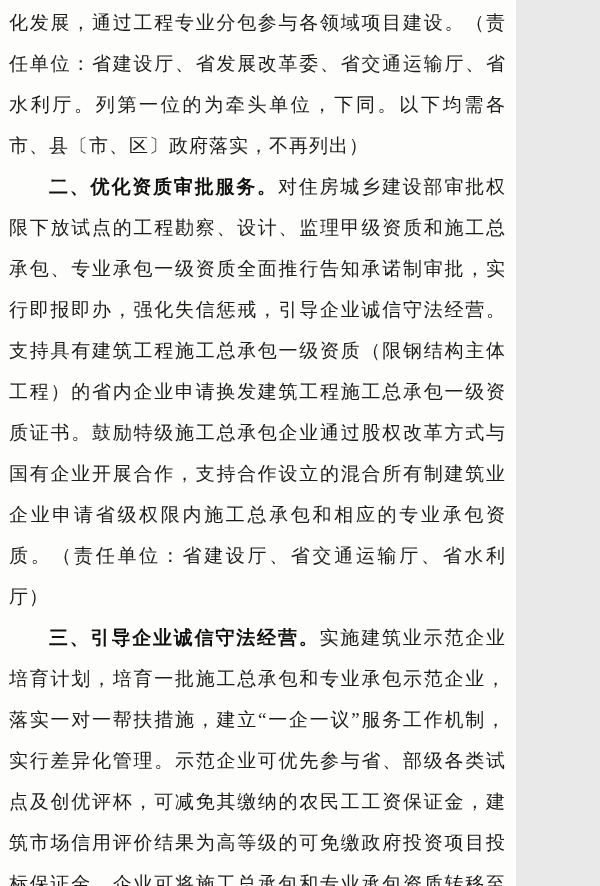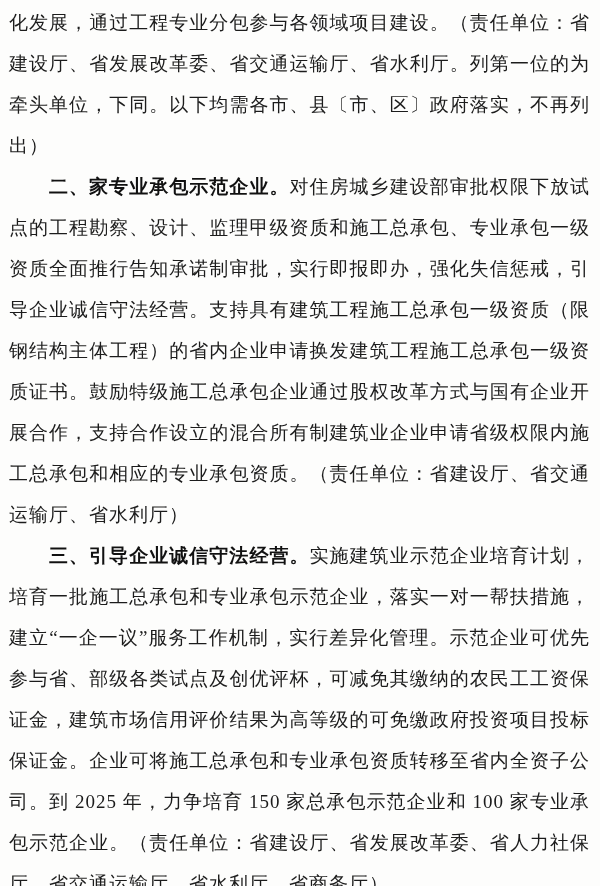--- a/index.html
+++ b/index.html
@@ -3,21 +3,21 @@
 <meta charset="utf-8">
 <style>
   html, body {
     margin: 0;
     padding: 0;
     background: #e9e9e9;
   }
   .page {
     position: relative;
     box-sizing: border-box;
-    width: 600px;
+    width: 516px;
     height: 886px;
     margin: 0;
     background: #fdfdfc;
     overflow: hidden;
     padding: 2px 10px 0 9px;
     font-family: "Liberation Serif", "DejaVu Serif", serif;
     font-size: 19px;
     line-height: 41px;
     color: #1c1c1c;
   }
@@ -38,17 +38,17 @@
     letter-spacing: 1px;
   }
 </style>
 </head>
 <body>
 
 <div class="page">
 
   <p class="para"><span>化发展，通过工程专业分包参与各领域项目建设。（责任单位：省建设厅、省发展改革委、省交通运输厅、省水利厅。列第一位的为牵头单位，下同。以下均需各市、县〔市、区〕政府落实，不再列出）</span></p>
 
-  <p class="para indent"><span class="section-heading">二、家专业承包示范企业。</span><span>对住房城乡建设部审批权限下放试点的工程勘察、设计、监理甲级资质和施工总承包、专业承包一级资质全面推行告知承诺制审批，实行即报即办，强化失信惩戒，引导企业诚信守法经营。支持具有建筑工程施工总承包一级资质（限钢结构主体工程）的省内企业申请换发建筑工程施工总承包一级资质证书。鼓励特级施工总承包企业通过股权改革方式与国有企业开展合作，支持合作设立的混合所有制建筑业企业申请省级权限内施工总承包和相应的专业承包资质。（责任单位：省建设厅、省交通运输厅、省水利厅）</span></p>
+  <p class="para indent"><span class="section-heading">二、优化资质审批服务。</span><span>对住房城乡建设部审批权限下放试点的工程勘察、设计、监理甲级资质和施工总承包、专业承包一级资质全面推行告知承诺制审批，实行即报即办，强化失信惩戒，引导企业诚信守法经营。支持具有建筑工程施工总承包一级资质（限钢结构主体工程）的省内企业申请换发建筑工程施工总承包一级资质证书。鼓励特级施工总承包企业通过股权改革方式与国有企业开展合作，支持合作设立的混合所有制建筑业企业申请省级权限内施工总承包和相应的专业承包资质。（责任单位：省建设厅、省交通运输厅、省水利厅）</span></p>
 
   <p class="para indent"><span class="section-heading">三、引导企业诚信守法经营。</span><span>实施建筑业示范企业培育计划，培育一批施工总承包和专业承包示范企业，落实一对一帮扶措施，建立“一企一议”服务工作机制，实行差异化管理。示范企业可优先参与省、部级各类试点及创优评杯，可减免其缴纳的农民工工资保证金，建筑市场信用评价结果为高等级的可免缴政府投资项目投标保证金。企业可将施工总承包和专业承包资质转移至省内全资子公司。到 2025 年，力争培育 150 家总承包示范企业和 100 家专业承包示范企业。（责任单位：省建设厅、省发展改革委、省人力社保厅、省交通运输厅、省水利厅、省商务厅）</span></p>
 
 </div>
 
 </body></html>

